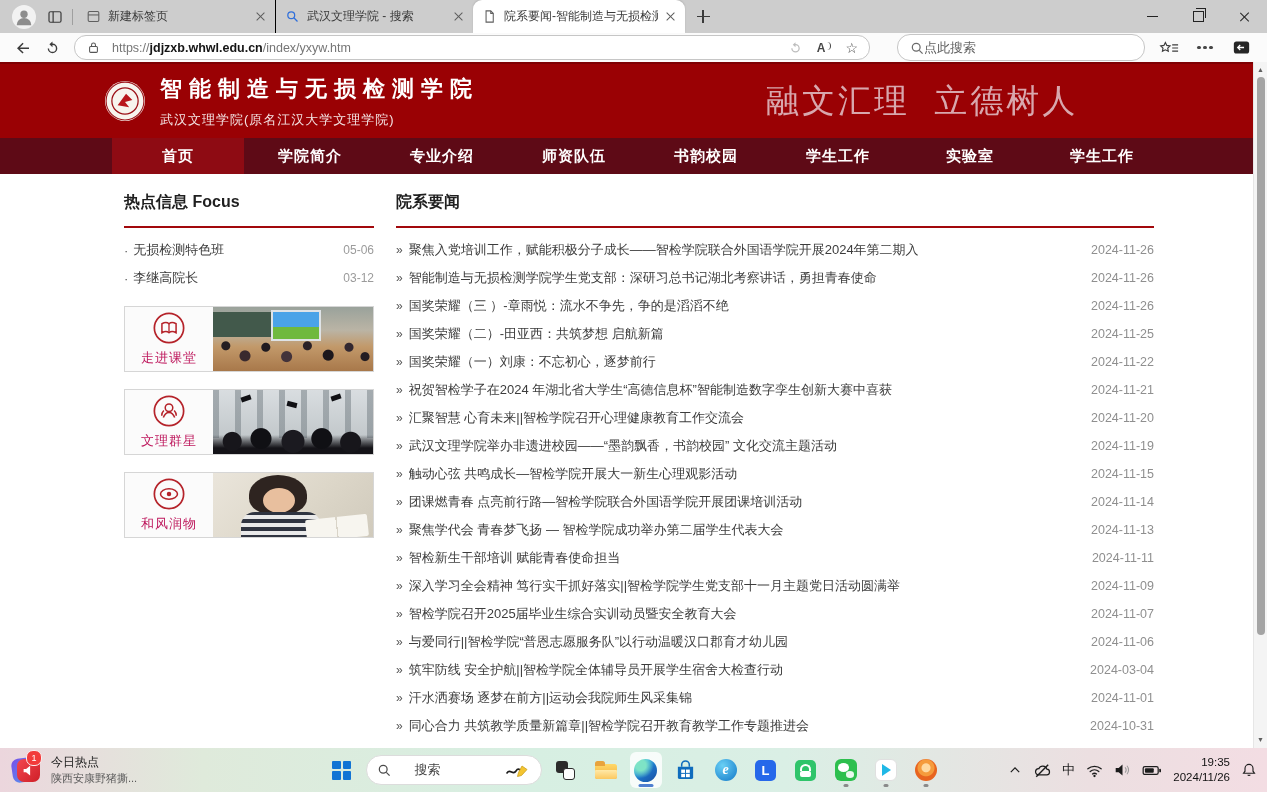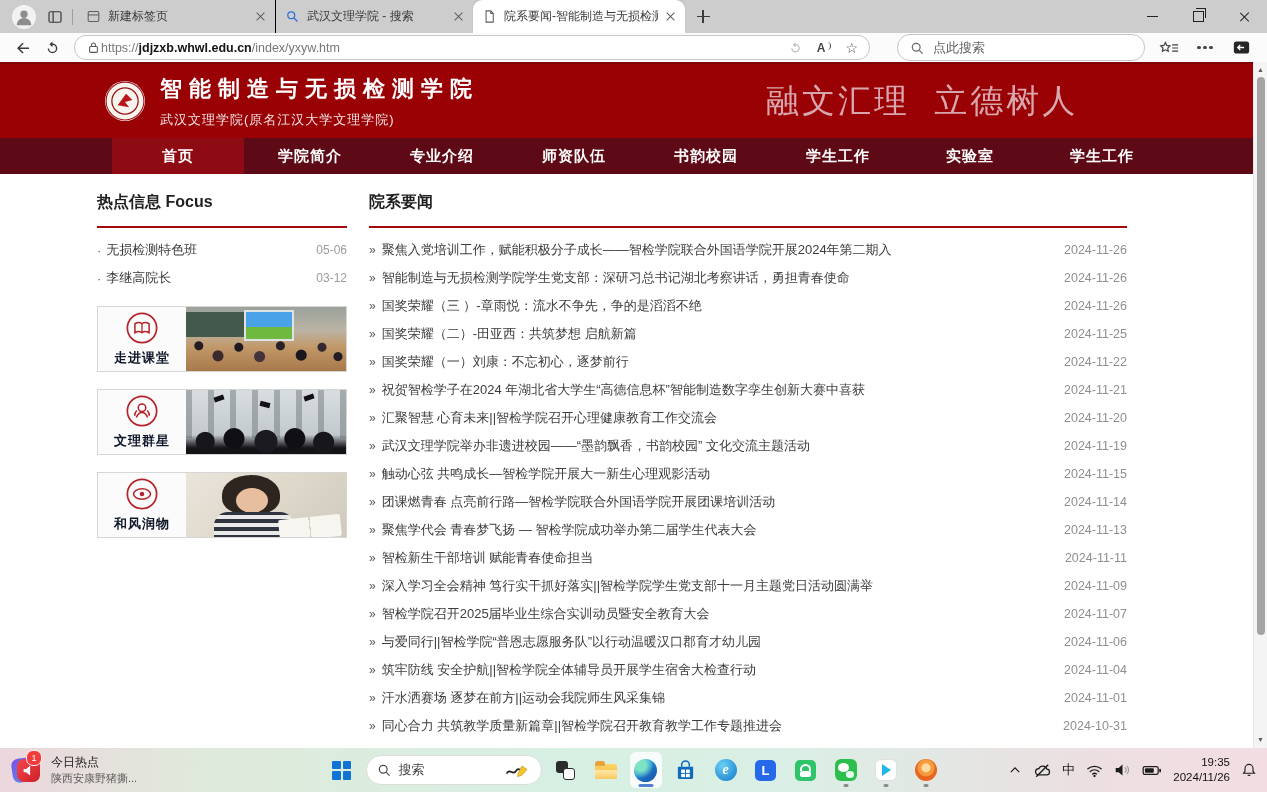--- a/index.html
+++ b/index.html
@@ -27,63 +27,63 @@
   .wc-min{width:11px;height:1.4px;background:#222;}
   .wc-rest{width:9px;height:9px;border:1.3px solid #222;position:relative;background:#cdcdcd;}
   .wc-rest::before{content:'';position:absolute;left:2px;top:-4px;width:9px;height:9px;border:1.3px solid #222;border-left:none;border-bottom:none;}
   .wc-x{position:relative;width:12px;height:12px;}
   .wc-x::before,.wc-x::after{content:'';position:absolute;left:5.5px;top:0;width:1.3px;height:12px;background:#222;}
   .wc-x::before{transform:rotate(45deg);}.wc-x::after{transform:rotate(-45deg);}
 
   
   .toolbar{height:29px;background:#fbfbfb;display:flex;align-items:center;padding:0 14px;gap:12px;}
   .tbtn{width:18px;height:18px;display:flex;}
-  .addr{width:772px;height:23px;border:1px solid #c6c6c6;border-radius:12px;background:#fff;display:flex;align-items:center;gap:1px;padding:0 11px;}
+  .addr{width:772px;height:23px;border:1px solid #c6c6c6;border-radius:12px;background:#fff;display:flex;align-items:center;gap:12px;padding:0 11px;}
   .addr .url{font-size:12.5px;white-space:nowrap;overflow:hidden;}
   .url .dim{color:#767676;}
   .url .host{color:#151515;font-weight:bold;}
   .pillicons{margin-left:auto;display:flex;align-items:center;gap:14px;}
   .readaloud{font-size:12px;color:#474747;font-weight:bold;}
   .readaloud::after{content:'';display:inline-block;width:4px;height:8px;border:solid #474747;border-width:0 1.2px 0 0;border-radius:0 7px 7px 0;margin-left:1px;vertical-align:2px;}
   .star{font-size:14px;color:#474747;line-height:1;}
-  .searchpill{margin-left:auto;width:222px;height:25px;border:1px solid #c6c6c6;border-radius:13px;background:#fff;display:flex;align-items:center;gap:9px;padding:0 12px;font-size:13px;color:#5f5f5f;}
+  .searchpill{margin-left:auto;width:222px;height:25px;border:1px solid #c6c6c6;border-radius:13px;background:#fff;display:flex;align-items:center;padding:0 12px;font-size:13px;color:#5f5f5f;}
   .dots{width:3.2px;height:3.2px;border-radius:50%;background:#474747;box-shadow:6px 0 #474747,-6px 0 #474747;}
   .iconbox{display:flex;align-items:center;justify-content:center;width:24px;height:24px;}
 
   
   .page{position:absolute;top:62px;left:0;width:1253px;height:686px;background:#fff;overflow:hidden;}
   .site-header{height:76px;background:#9a0104;border-top:2px solid #7e0003;box-sizing:border-box;display:flex;align-items:center;padding-left:104px;position:relative;}
   .logo{flex:none;width:42px;height:42px;}
   .titles{margin-left:14px;}
   .site-title{font-size:22px;font-weight:bold;color:#fff;letter-spacing:7px;}
   .site-sub{font-size:13px;color:#f4e4e4;margin-top:7px;letter-spacing:1px;}
   .slogan{position:absolute;left:766px;top:50%;transform:translateY(-50%);font-size:33px;color:#d8a7ad;letter-spacing:3px;white-space:pre;font-weight:normal;}
   .site-nav{height:36px;background:#5e0a16;display:flex;padding-left:112px;}
   .nav-item{width:132px;display:flex;align-items:center;justify-content:center;color:#fff;font-size:15px;font-weight:bold;letter-spacing:1px;}
   .nav-item.active{background:#8e0b13;}
 
   .content{display:flex;padding:16px 0 0 97px;}
-  .left-col{width:250px;flex:none;}
+  .left-col{width:250px;flex:none;margin-left:27px;}
   .main-col{width:758px;flex:none;margin-left:22px;}
   .section-head{font-size:16px;font-weight:bold;color:#1f1f1f;line-height:24px;}
   .rule{height:2px;background:#a2080c;margin-top:12px;}
   .hot-list{margin-top:8px;}
   .hot-row{height:28px;display:flex;align-items:center;font-size:13px;color:#3a3a3a;}
   .hot-bullet{margin-right:5px;color:#555;}
   .hot-date{margin-left:auto;color:#9b9b9b;font-size:12px;}
   .news-list{margin-top:8px;}
   .news-row{height:28px;display:flex;align-items:center;font-size:13px;color:#3c3c3c;}
   .news-arrow{margin-right:6px;color:#555;font-size:12px;}
   .news-title{white-space:nowrap;overflow:hidden;max-width:630px;}
   .news-date{margin-left:auto;color:#8f8f8f;font-size:12.5px;}
 
   .cards{margin-top:14px;}
   .card{height:66px;border:1px solid #d6d6d6;background:#fbfbfb;display:flex;margin-bottom:17px;box-sizing:border-box;}
   .card-label{width:88px;flex:none;display:flex;flex-direction:column;align-items:center;justify-content:center;gap:4px;}
-  .card-label .cname{font-size:13px;color:#0f172a;letter-spacing:1px;font-weight:bold;}
+  .card-label .cname{font-size:13px;color:#be185d;letter-spacing:1px;}
   .photo{flex:1;position:relative;overflow:hidden;}
 
   .ph-classroom{background:linear-gradient(180deg,#9aa29b 0%,#bab4a5 36%,#c2996a 62%,#a8784a 100%);}
   .ph-classroom .board{position:absolute;left:0;top:5px;width:66px;height:25px;background:#42594b;}
   .ph-classroom .screenrect{position:absolute;left:58px;top:3px;width:46px;height:27px;background:linear-gradient(180deg,#4aa3e8 55%,#6fb93e 55%);border:2px solid #dfe3e6;}
   .ph-classroom .heads{position:absolute;left:0;right:0;bottom:0;height:36px;background:
     radial-gradient(circle at 8% 30%,#241d22 0 4px,transparent 5px),
     radial-gradient(circle at 20% 58%,#3a2a2e 0 5px,transparent 6px),
     radial-gradient(circle at 33% 34%,#1f1a20 0 4px,transparent 5px),
     radial-gradient(circle at 46% 60%,#43333a 0 5px,transparent 6px),
@@ -124,21 +124,21 @@
   .w-badge{position:absolute;top:-5px;left:14px;min-width:14px;height:14px;border-radius:7px;background:#f23b3b;color:#fff;font-size:9px;display:flex;align-items:center;justify-content:center;border:1.5px solid #fceef0;box-sizing:content-box;}
   .w-title{font-size:12px;color:#1a1a1a;line-height:1.3;}
   .w-sub{font-size:11px;color:#5a5a5a;line-height:1.3;}
   .tb-center{position:absolute;left:50%;transform:translateX(-50%);display:flex;align-items:center;gap:8px;height:44px;}
   .tb-app{width:32px;height:36px;display:flex;align-items:center;justify-content:center;position:relative;}
   .tb-app.running::after{content:'';position:absolute;bottom:1px;left:50%;transform:translateX(-50%);width:5px;height:3px;border-radius:2px;background:#8a8a8a;}
   .tb-app.active{background:rgba(255,255,255,.8);border-radius:6px;}
   .tb-app.active::after{content:'';position:absolute;bottom:1px;left:50%;transform:translateX(-50%);width:15px;height:3px;border-radius:2px;background:#4e7fd0;}
   .winlogo{width:19px;height:19px;display:grid;grid-template-columns:1fr 1fr;grid-template-rows:1fr 1fr;gap:2px;}
   .winlogo div{background:#1174d4;border-radius:1px;}
-  .tb-search{width:176px;height:30px;border-radius:15px;background:#fff;border:1px solid #dcdcdc;display:flex;align-items:center;gap:8px;padding:0 10px;box-sizing:border-box;font-size:13px;color:#3f3f3f;}
+  .tb-search{width:176px;height:30px;border-radius:15px;background:#fff;border:1px solid #dcdcdc;display:flex;align-items:center;gap:24px;padding:0 10px;box-sizing:border-box;font-size:13px;color:#3f3f3f;}
   .tb-search .scribble{margin-left:auto;display:flex;}
   .tv{position:relative;width:19px;height:19px;}
   .tv .b{position:absolute;left:0;top:0;width:12px;height:12px;background:#2b2b2b;border-radius:3px;}
   .tv .f{position:absolute;right:0;bottom:0;width:12px;height:12px;background:#fdfdfd;border:1.6px solid #2b2b2b;border-radius:3px;box-sizing:border-box;}
   .folder{width:22px;height:15px;background:linear-gradient(#ffd867,#f2ab3c);border-radius:2.5px;position:relative;margin-top:3px;}
   .folder::before{content:'';position:absolute;top:-3.5px;left:0;width:10px;height:5px;background:#e8a33d;border-radius:2.5px 2.5px 0 0;}
   .folder::after{content:'';position:absolute;left:0;bottom:0;width:22px;height:9px;background:linear-gradient(#ffe9a8,#fbc860);border-radius:1px 1px 2.5px 2.5px;}
   .ic-edge{width:23px;height:23px;border-radius:50%;background:radial-gradient(circle at 30% 28%,#7ee3c6 0 22%,transparent 55%),linear-gradient(140deg,#35c1f1 15%,#1c6fc4 60%,#174fa0 100%);}
   .ic-e{width:22px;height:22px;border-radius:50%;background:radial-gradient(circle at 35% 30%,#6ad0f5,#1278c8);display:flex;align-items:center;justify-content:center;}
   .ic-e::after{content:'e';color:#fff;font-size:14px;font-weight:bold;font-style:italic;font-family:"Liberation Serif",serif;}
@@ -494,21 +494,21 @@
 
             <div class="news-row">
               <span class="news-arrow">»</span>
               <span class="news-title">与爱同行||智检学院“普恩志愿服务队”以行动温暖汉口郡育才幼儿园</span>
               <span class="news-date">2024-11-06</span>
             </div>
 
             <div class="news-row">
               <span class="news-arrow">»</span>
               <span class="news-title">筑牢防线 安全护航||智检学院全体辅导员开展学生宿舍大检查行动</span>
-              <span class="news-date">2024-11-04</span>
+              <span class="news-date">2024-03-04</span>
             </div>
 
             <div class="news-row">
               <span class="news-arrow">»</span>
               <span class="news-title">汗水洒赛场 逐梦在前方||运动会我院师生风采集锦</span>
               <span class="news-date">2024-11-01</span>
             </div>
 
             <div class="news-row">
               <span class="news-arrow">»</span>

